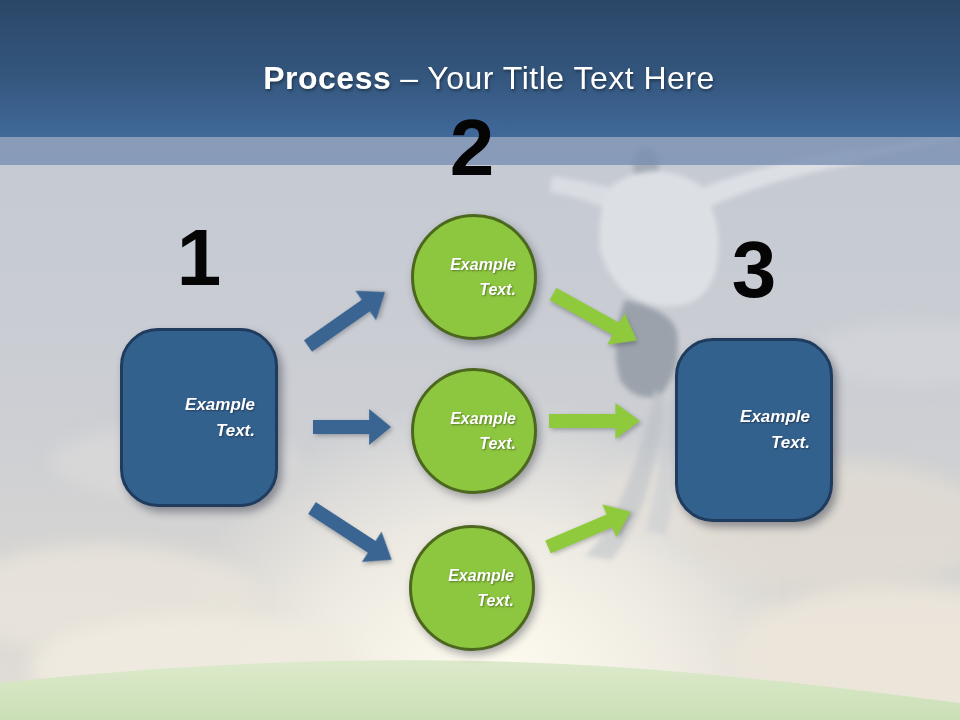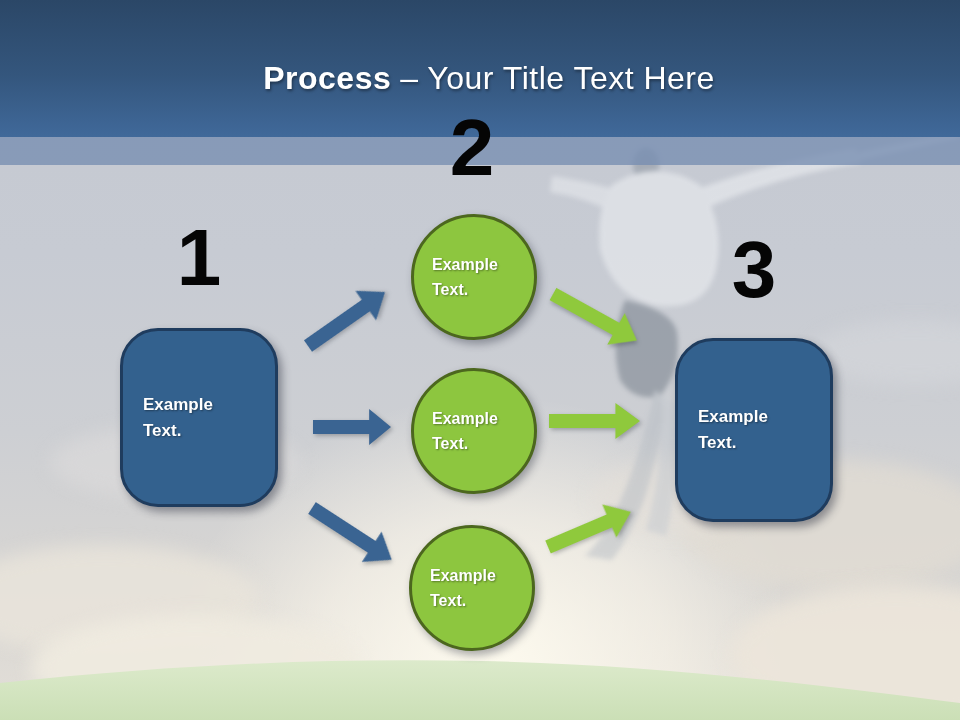--- a/index.html
+++ b/index.html
@@ -38,22 +38,22 @@
   .num1 { left:119px; top:218px; }
   .num2 { left:392px; top:108px; }
   .num3 { left:674px; top:230px; }
 
   
   .box { position:absolute; background:#33618E; border:3px solid #1F3C5E; border-radius:38px;
          box-shadow:4px 5px 9px rgba(40,45,60,0.45);
          display:flex; align-items:center; justify-content:center; }
   .box-left  { left:120px; top:328px; width:158px; height:179px; }
   .box-right { left:675px; top:338px; width:158px; height:184px; }
-  .shape-label { color:#FFFFFF; font-weight:bold; font-size:17px; line-height:26px;
-                 text-align:left; text-shadow:1px 1px 2px rgba(0,0,0,0.4); }
+  .shape-label { color:#FFFFFF; font-weight:bold; font-style:italic; font-size:17px; line-height:26px;
+                 text-align:right; text-shadow:1px 1px 2px rgba(0,0,0,0.4); }
   .box .shape-label { width:112px; }
 
   
   .circle { position:absolute; width:126px; height:126px; border-radius:50%;
             background:#8DC63F; border:3px solid #4C671E;
             box-shadow:3px 4px 8px rgba(40,45,60,0.4);
             display:flex; align-items:center; justify-content:center; }
   .circ1 { left:411px; top:214px; }
   .circ2 { left:411px; top:368px; }
   .circ3 { left:409px; top:525px; }

